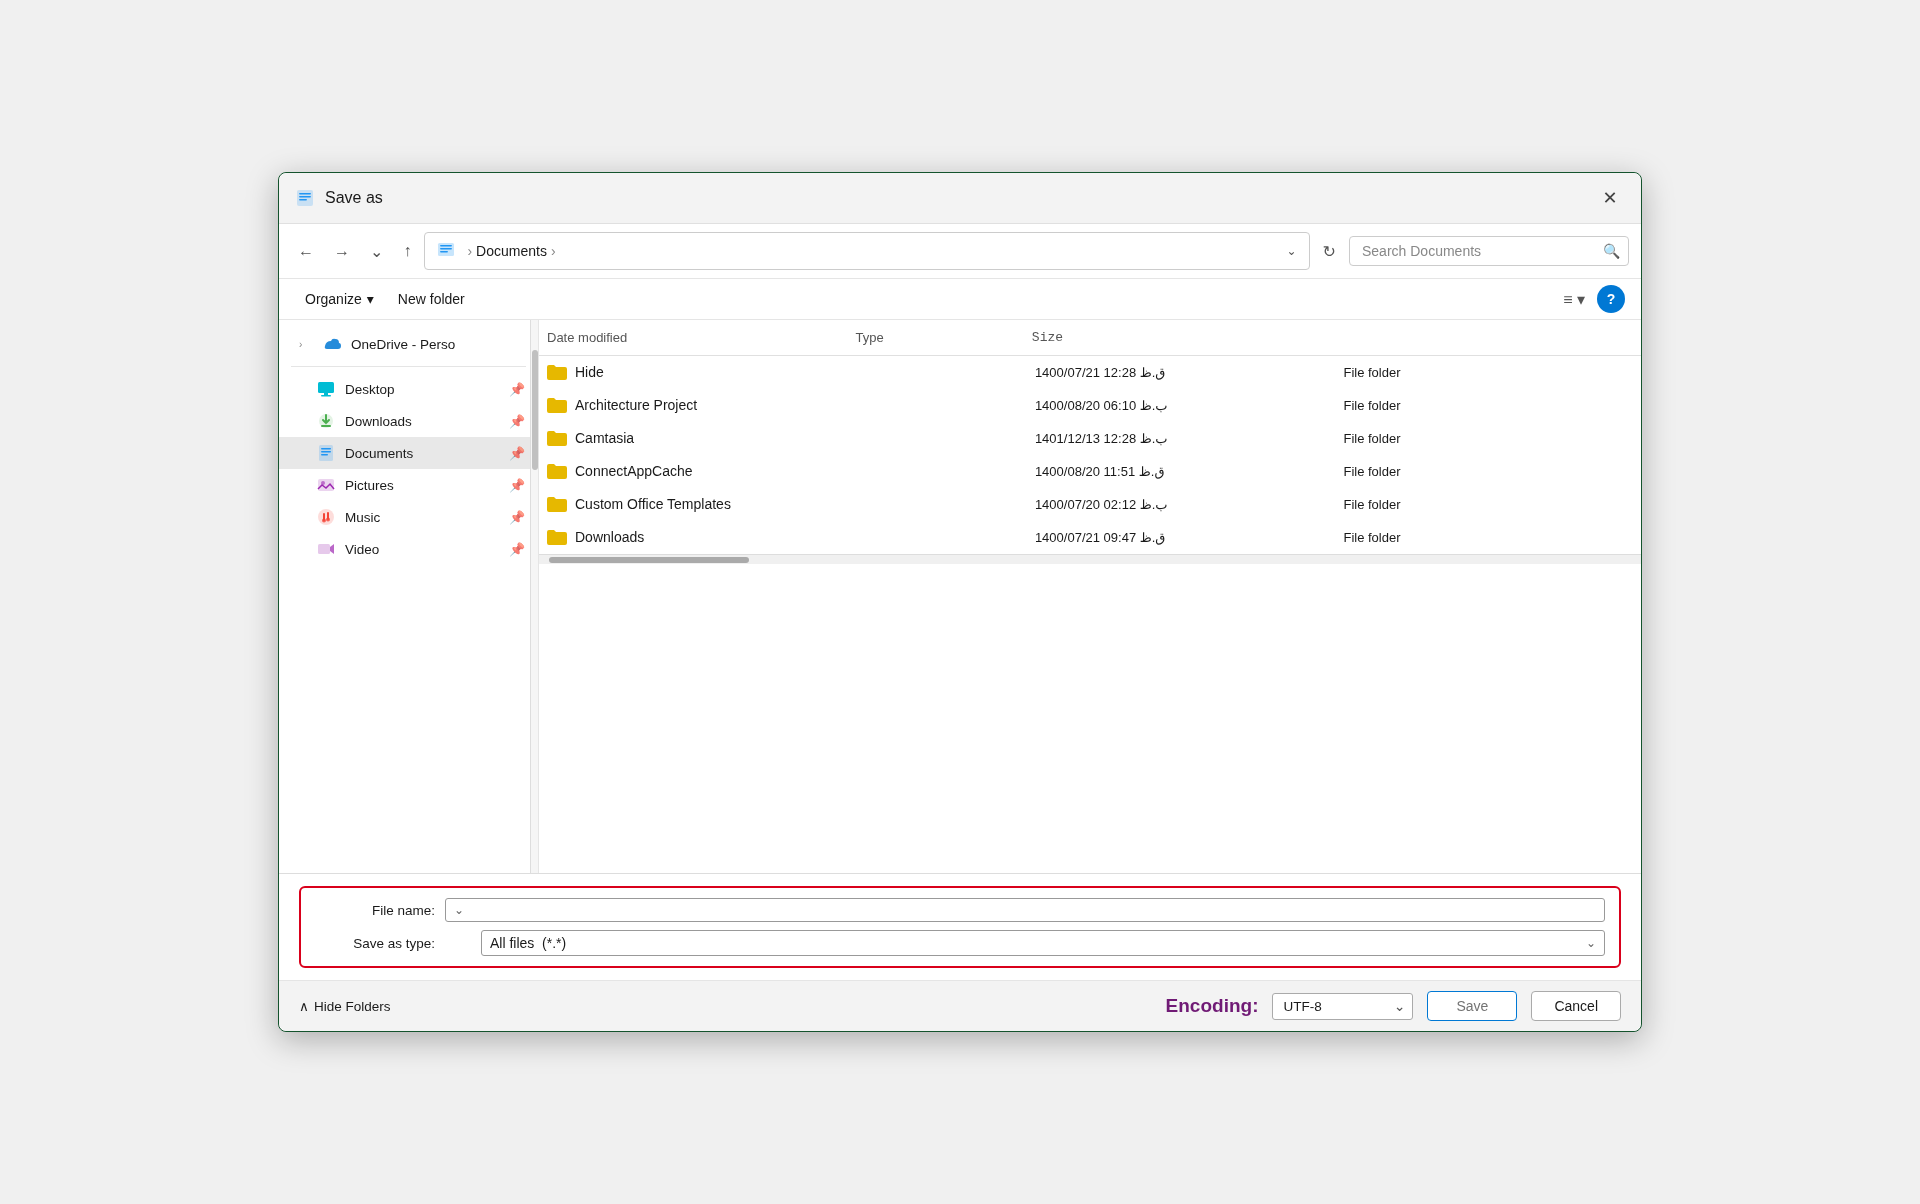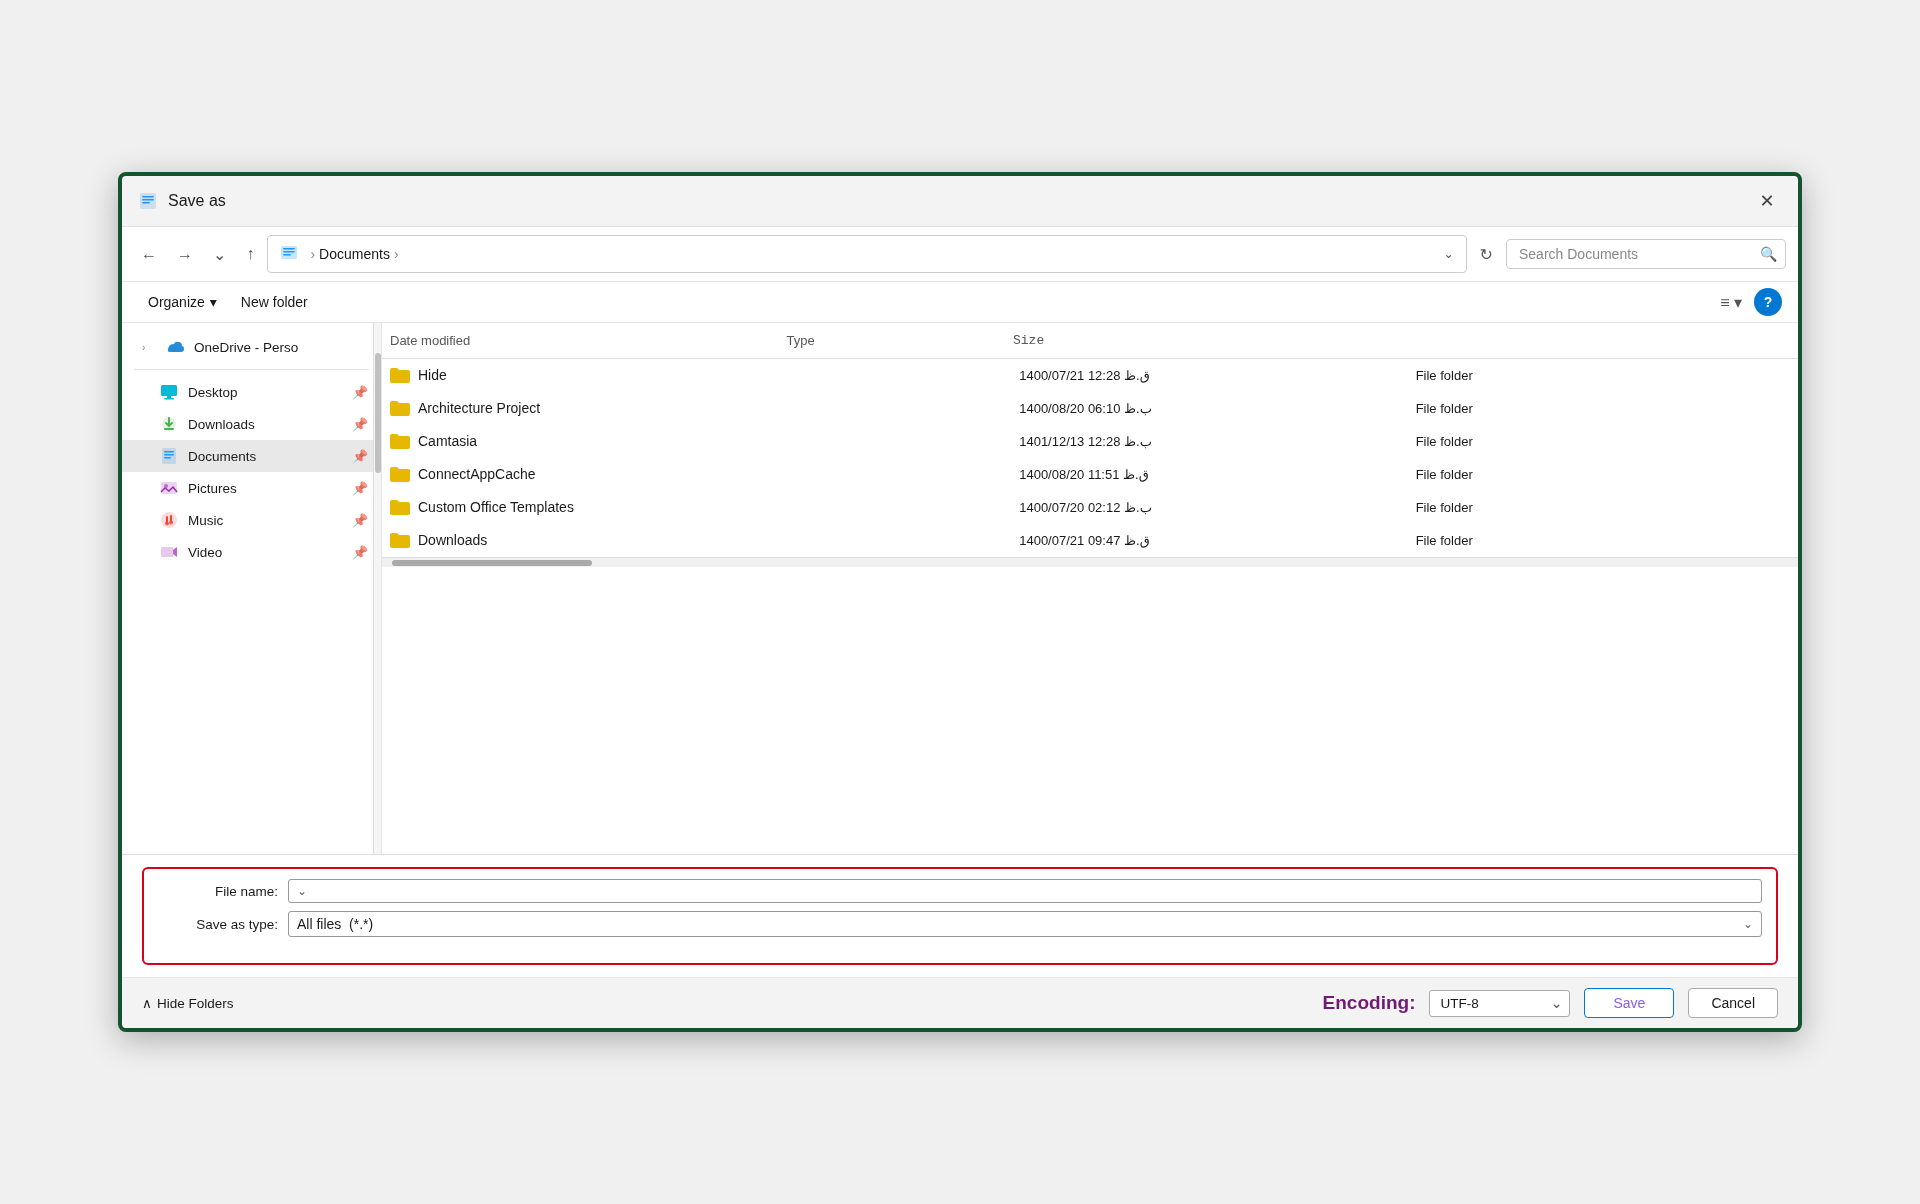--- a/index.html
+++ b/index.html
@@ -7,24 +7,24 @@
       background: #f0f0f0;
       display: flex;
       justify-content: center;
       align-items: center;
       min-height: 100vh;
       font-family: 'Segoe UI', Arial, sans-serif;
       font-size: 14px;
     }
     .dialog {
       background: #ffffff;
-      border: 4px solid #14532d;
+      border: 1px solid #14532d;
       border-radius: 8px;
       box-shadow: 0 8px 32px rgba(0,0,0,0.28);
-      width: 1684px;
+      width: 1364px;
       min-height: 860px;
       display: flex;
       flex-direction: column;
       overflow: hidden;
     }
     
     .title-bar {
       background: #f3f3f3;
       display: flex;
       align-items: center;
@@ -363,21 +363,21 @@
       border: 2px solid #d9001b;
       border-radius: 6px;
       padding: 10px 14px;
       margin-bottom: 0;
     }
     .form-row {
       display: flex;
       align-items: center;
       margin-bottom: 8px;
     }
-    .form-row:last-child { margin-bottom: 16px; }
+    .form-row:last-child { margin-bottom: 0; gap: 36px; }
     .form-label {
       font-size: 13.5px;
       color: #1a1a1a;
       width: 120px;
       min-width: 120px;
       text-align: right;
       margin-right: 10px;
     }
     .form-input-wrapper {
       flex: 1;
@@ -454,21 +454,21 @@
       position: absolute;
       right: 8px;
       pointer-events: none;
       color: #555;
       font-size: 14px;
     }
     .save-btn {
       background: #fff;
       border: 1px solid #0078d4;
       border-radius: 4px;
-      color: #8b5cf6;
+      color: #737373;
       font-size: 14px;
       padding: 6px 28px;
       cursor: pointer;
     }
     .cancel-btn {
       background: #fff;
       border: 1px solid #aaa;
       border-radius: 4px;
       color: #1a1a1a;
       font-size: 14px;

